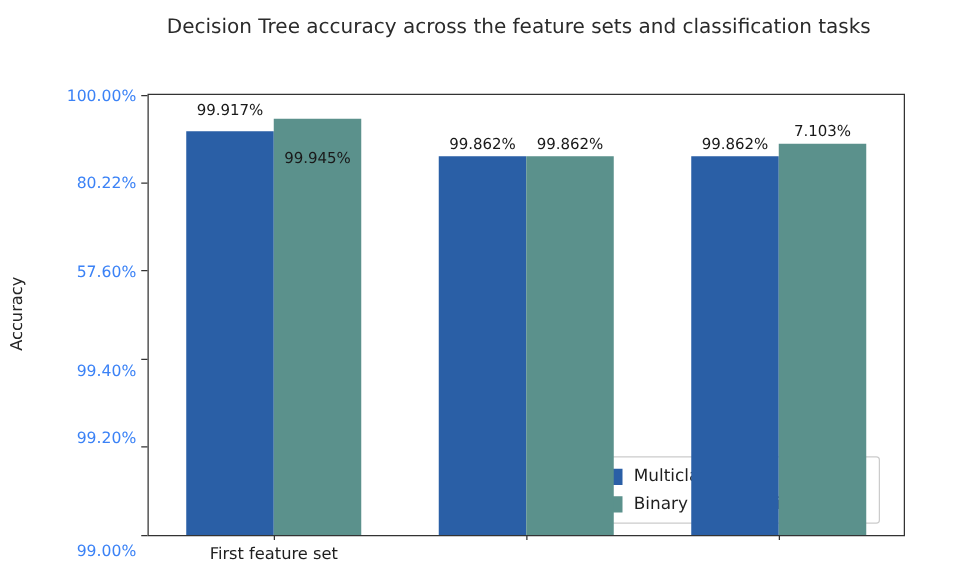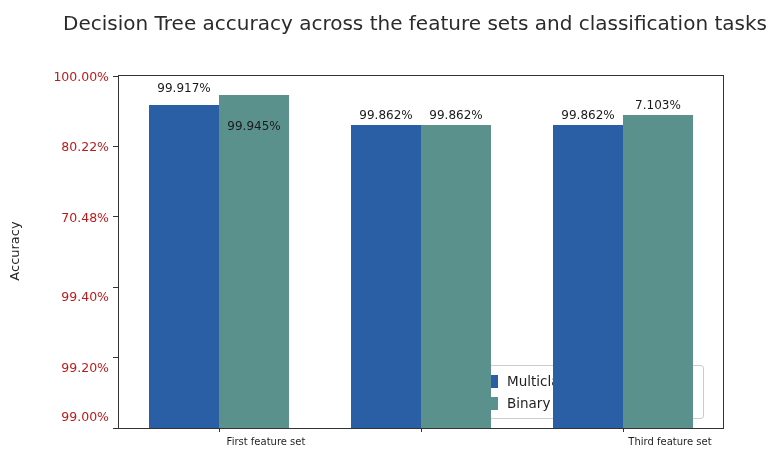--- a/index.html
+++ b/index.html
@@ -9,21 +9,21 @@
     background: #ffffff;
     font-family: "DejaVu Sans", "Liberation Sans", sans-serif;
     color: #262626;
     overflow: hidden;
   }
   .chart-title {
     position: absolute;
     left: 415px; top: 11px;
     transform: translateX(-50%);
     white-space: nowrap;
-    font-size: 20px;
+    font-size: 16px;
     color: #2b2b2b;
   }
   .y-axis-label {
     position: absolute;
     left: 14px; top: 251px;
     transform: translate(-50%,-50%) rotate(-90deg);
     font-size: 13px;
     white-space: nowrap;
   }
   .plot-area {
@@ -46,36 +46,35 @@
     position: absolute;
     left: -6px; width: 5px; height: 1px;
     background: #333333;
   }
   .ytick-label {
     position: absolute;
     right: 100%; margin-right: 10px;
     transform: translateY(-50%);
     font-size: 12.5px;
     white-space: nowrap;
-    color: #b91c1c;
+    color: #3b82f6;
   }
   .xtick-mark {
     position: absolute;
     width: 1px; height: 4px;
     background: #333333;
     top: 352px;
   }
   .xtick-label {
     position: absolute;
     top: 360px;
     transform: translateX(-50%);
-    font-size: 10px;
+    font-size: 13px;
     white-space: nowrap;
     color: #1f1f1f;
-    margin-left: 47px;
   }
   .legend {
     position: absolute;
     left: 336px; top: 289px;
     width: 228px;
     background: rgba(255,255,255,0.8);
     border: 1px solid #cccccc;
     border-radius: 3px;
     padding: 7px 10px 7px 9px;
     display: flex;
@@ -106,38 +105,37 @@
       <div class="legend-row">
         <span class="legend-swatch" style="background: rgb(91, 145, 140);"></span>
         <span class="legend-label">Binary classification</span>
       </div>
     </div>
   <div class="ytick-mark" style="top: -0.5px;"></div>
       <div class="ytick-label" style="top: 0px;">100.00%</div>
       <div class="ytick-mark" style="top: 69.9px;"></div>
       <div class="ytick-label" style="top: 70.4px;">80.22%</div>
       <div class="ytick-mark" style="top: 140.3px;"></div>
-      <div class="ytick-label" style="top: 140.8px;">70.48%</div>
+      <div class="ytick-label" style="top: 140.8px;">57.60%</div>
       <div class="ytick-mark" style="top: 210.7px;"></div>
       <div class="ytick-label" style="top: 220px;">99.40%</div>
       <div class="ytick-mark" style="top: 281.1px;"></div>
-      <div class="ytick-label" style="top: 291px;">99.20%</div>
+      <div class="ytick-label" style="top: 274px;">99.20%</div>
       <div class="ytick-mark" style="top: 351.5px;"></div>
-      <div class="ytick-label" style="top: 340px;">99.00%</div>
+      <div class="ytick-label" style="top: 364px;">99.00%</div>
       <div class="xtick-mark" style="left: 100px;"></div>
       <div class="xtick-label" style="left: 100px;">First feature set</div>
       <div class="bar" style="left: 30px; width: 70px; height: 322.8px; background: rgb(42, 95, 166);"></div>
       <div class="bar-label" style="left: 65px; top: 5px;">99.917%</div>
       <div class="bar" style="left: 100px; width: 70px; height: 332.6px; background: rgb(91, 145, 140);"></div>
       <div class="bar-label" style="left: 135px; top: 2.36px; margin-top: 41px;">99.945%</div>
       <div class="xtick-mark" style="left: 302px;"></div>
       <div class="bar" style="left: 232px; width: 70px; height: 303.4px; background: rgb(42, 95, 166);"></div>
       <div class="bar-label" style="left: 267px; top: 31.576px;">99.862%</div>
       <div class="bar" style="left: 302px; width: 70px; height: 303.4px; background: rgb(91, 145, 140);"></div>
       <div class="bar-label" style="left: 337px; top: 31.576px;">99.862%</div>
       <div class="xtick-mark" style="left: 504px;"></div>
-      <div class="xtick-label" style="left: 504px;">Third feature set</div>
       <div class="bar" style="left: 434px; width: 70px; height: 303.4px; background: rgb(42, 95, 166);"></div>
       <div class="bar-label" style="left: 469px; top: 31.576px;">99.862%</div>
       <div class="bar" style="left: 504px; width: 70px; height: 313.3px; background: rgb(91, 145, 140);"></div>
       <div class="bar-label" style="left: 539px; top: 21.72px;">7.103%</div>
     </div>
 </div>
 
 </body></html>

